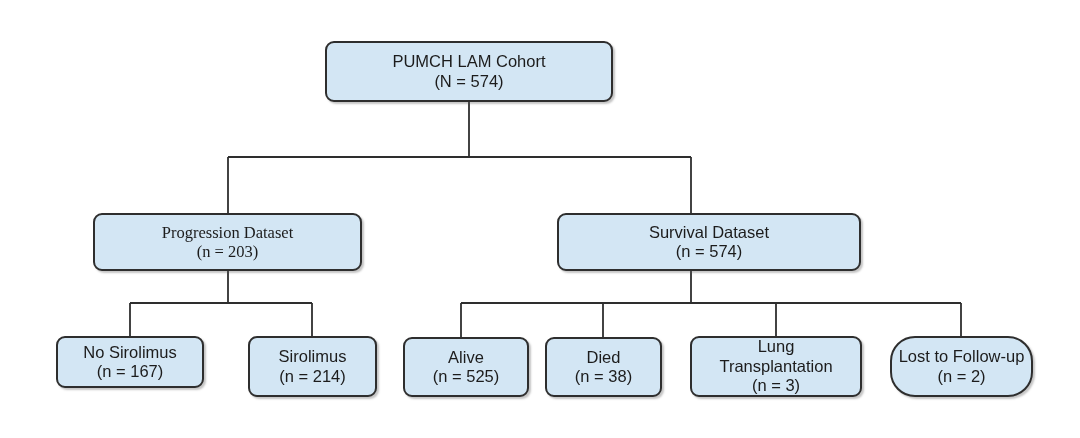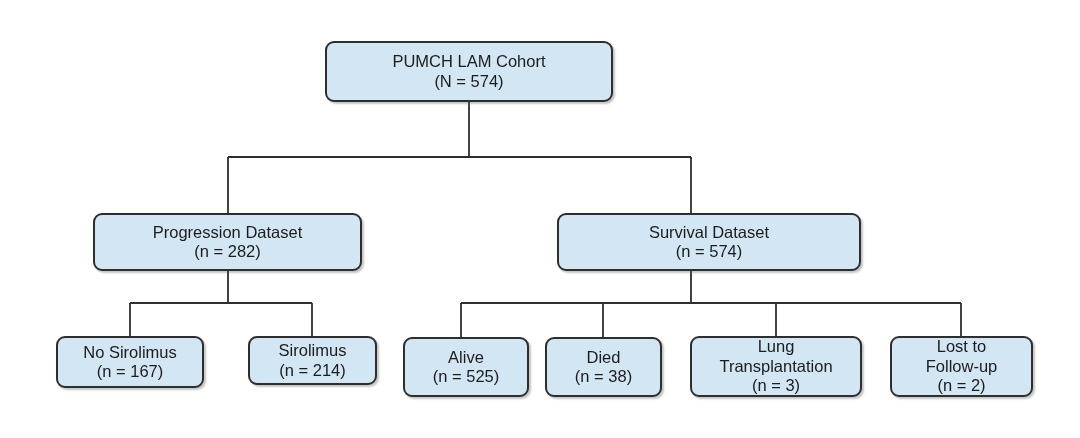--- a/index.html
+++ b/index.html
@@ -42,28 +42,28 @@
     font-size: 16.5px;
     line-height: 1.18;
     text-align: center;
     padding: 2px 10px;
   }
   .node .node-label,
   .node .node-count {
     width: 100%;
   }
   .node-root        { left: 325px; top: 41px;  width: 288px; height: 61px; }
-  .node-progression { left: 93px;  top: 213px; width: 269px; height: 58px; }
+  .node-progression { left: 93px;  top: 213px; width: 269px; height: 58px; font-family: Liberation Serif, serif; }
   .node-survival    { left: 557px; top: 213px; width: 304px; height: 58px; }
   .node-nosirolimus { left: 56px;  top: 336px; width: 148px; height: 52px; }
-  .node-sirolimus   { left: 248px; top: 336px; width: 129px; height: 49px; }
+  .node-sirolimus   { left: 248px; top: 336px; width: 129px; height: 61px; }
   .node-alive       { left: 403px; top: 337px; width: 126px; height: 60px; }
   .node-died        { left: 545px; top: 337px; width: 117px; height: 60px; }
   .node-lung        { left: 690px; top: 336px; width: 172px; height: 61px; padding: 10px 14px; }
-  .node-lost        { left: 890px; top: 336px; width: 143px; height: 61px; padding: 2px 16px; }
+  .node-lost        { left: 890px; top: 336px; width: 143px; height: 61px; padding: 2px 6px; border-radius: 25px; }
 </style>
 </head>
 <body>
 
 <div class="stage">
 
   <svg class="connectors" viewBox="0 0 1080 438" xmlns="http://www.w3.org/2000/svg">
     <path d="M469,101 V157"></path>
     <path d="M228,157 H691"></path>
     <path d="M228,157 V213"></path>
@@ -80,21 +80,21 @@
     <path d="M961,303 V337"></path>
   </svg>
 
   <div class="node node-root">
     <div class="node-label">PUMCH LAM Cohort</div>
     <div class="node-count">(N = 574)</div>
   </div>
 
   <div class="node node-progression">
     <div class="node-label">Progression Dataset</div>
-    <div class="node-count">(n = 282)</div>
+    <div class="node-count">(n = 203)</div>
   </div>
 
   <div class="node node-survival">
     <div class="node-label">Survival Dataset</div>
     <div class="node-count">(n = 574)</div>
   </div>
 
   <div class="node node-nosirolimus">
     <div class="node-label">No Sirolimus</div>
     <div class="node-count">(n = 167)</div>

